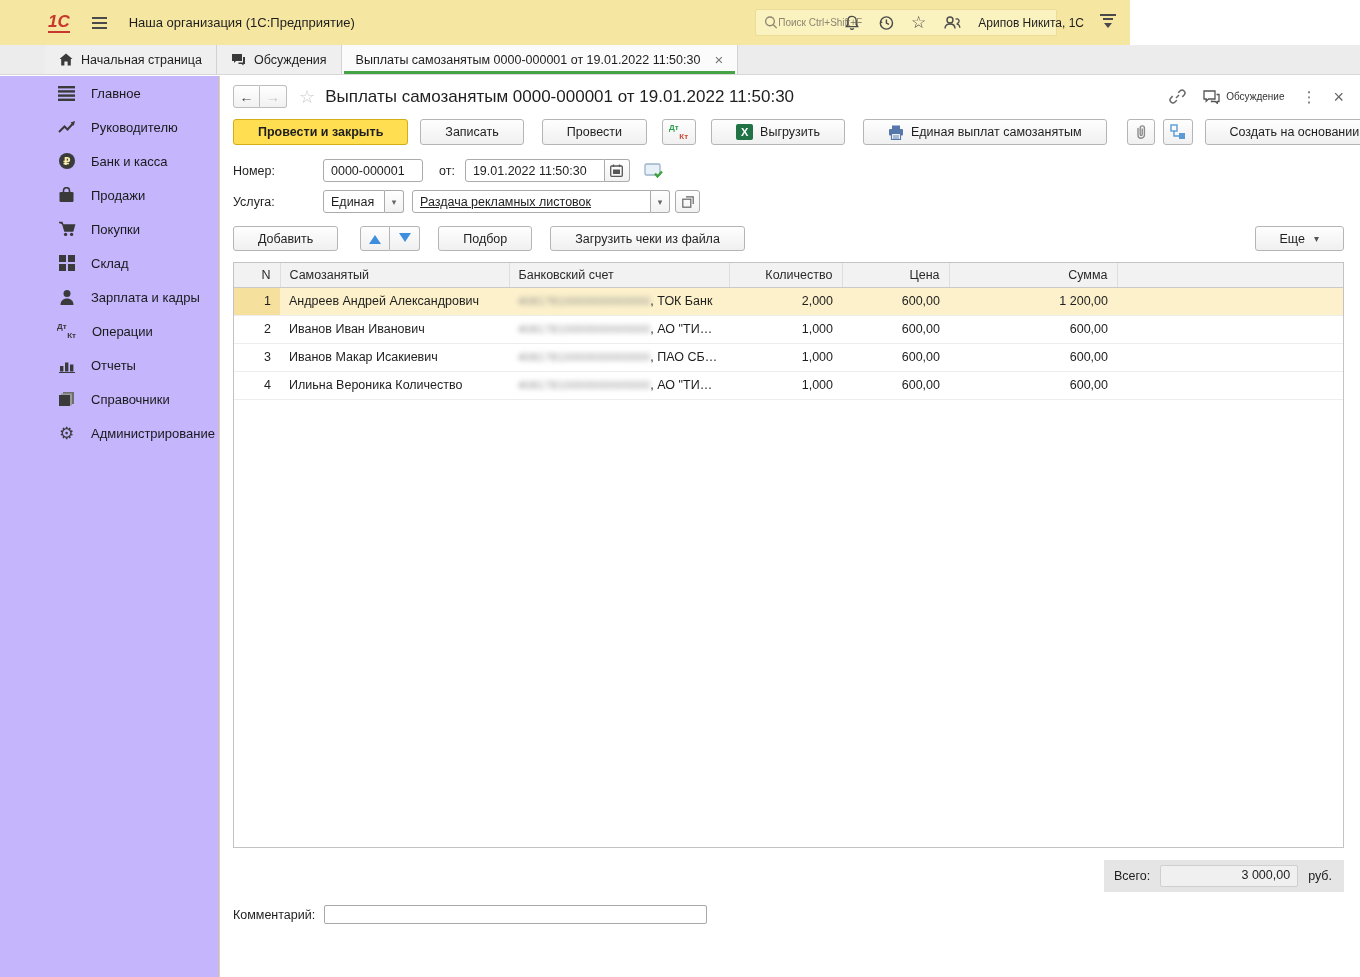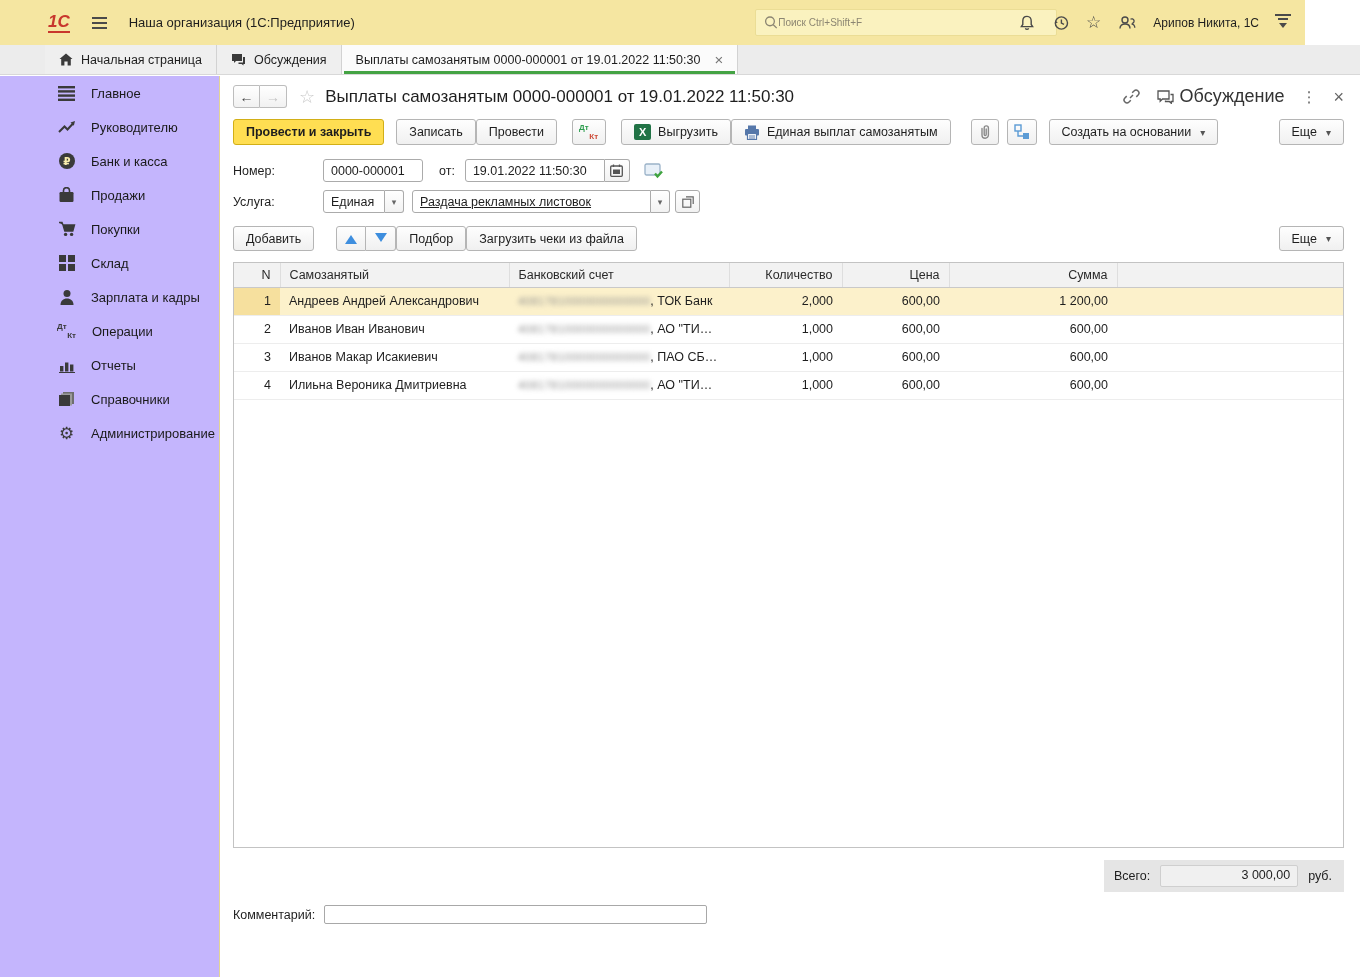--- a/index.html
+++ b/index.html
@@ -1,20 +1,20 @@
 <!DOCTYPE html>
 <html><head>
 <meta charset="utf-8">
 <style>
   * { margin:0; padding:0; box-sizing:border-box; }
   html,body { width:1360px; height:977px; overflow:hidden; }
   body { font-family:"Liberation Sans", sans-serif; font-size:12.5px; color:#222; background:#fff; position:relative; }
 
   
-  .topbar { position:absolute; left:0; top:0; width:1305px; height:45px; background:#F5E6A1; display:flex; align-items:center; }
+  .topbar { position:absolute; left:0; top:0; width:1130px; height:45px; background:#F5E6A1; display:flex; align-items:center; }
   .logo { margin-left:48px; font-weight:700; font-style:italic; font-size:17px; color:#C8372D; border-bottom:2px solid #C8372D; line-height:1; padding-bottom:1px; cursor:pointer; }
   .burger { margin-left:22px; cursor:pointer; display:inline-flex; flex-direction:column; gap:3px; }
   .burger i { display:block; width:15px; height:2px; background:#4A4A4A; }
   .app-title { margin-left:22px; font-size:13px; color:#1E1E1E; }
   .search { position:absolute; left:755px; top:9px; width:302px; height:27px; background:#FAF2BF; border:1px solid #EBDD95; border-radius:2px; display:flex; align-items:center; padding:0 8px; }
   .search input { border:none; outline:none; background:transparent; font-size:10px; color:#333; width:100%; font-family:"Liberation Sans",sans-serif; }
   .search input::placeholder { color:#8C8672; }
   .top-icons { position:absolute; right:14px; top:0; height:45px; display:flex; align-items:center; gap:16px; }
   .tool-ic { cursor:pointer; display:inline-flex; align-items:center; color:#4A4A4A; }
   .glyph-star { font-size:17px; color:#4A4A4A; line-height:1; }
@@ -50,29 +50,29 @@
   .doc-header { display:flex; align-items:center; padding:9px 16px 4px 12px; }
   .navbtns { display:flex; }
   .navbtn { width:27px; height:23px; border:1px solid #BDBDBD; background:linear-gradient(#FFF,#F1F1F1); display:flex; align-items:center; justify-content:center; font-size:14px; cursor:pointer; }
   .navbtn.back { border-radius:3px 0 0 3px; color:#444; }
   .navbtn.fwd { border-radius:0 3px 3px 0; border-left:none; color:#C4C4C4; }
   .fav-star { font-size:18px; color:#C9C9C9; margin:0 10px 0 12px; cursor:pointer; line-height:1; }
   .doc-title { font-size:17px; color:#1E1E1E; }
   .hdr-right { margin-left:auto; display:flex; align-items:center; gap:17px; color:#555; }
   .hdr-right .kebab { font-size:15px; color:#666; cursor:pointer; }
   .hdr-right .winclose { font-size:18px; color:#666; cursor:pointer; line-height:1; }
-  .disc { display:flex; align-items:center; gap:6px; font-size:18px; color:#333; cursor:pointer; }
+  .disc { display:flex; align-items:center; gap:6px; font-size:10px; color:#333; cursor:pointer; }
 
   
   .doc-toolbar { display:flex; align-items:center; padding:7px 16px 8px 12px; }
-  .btn { height:26px; padding:0 12px; background:linear-gradient(#FEFEFE,#F0F0F0); border:1px solid #B5B5B5; border-radius:3px; font-size:12.5px; color:#1E1E1E; display:inline-flex; align-items:center; gap:7px; cursor:pointer; white-space:nowrap; }
+  .btn { height:26px; padding:0 24px; background:linear-gradient(#FEFEFE,#F0F0F0); border:1px solid #B5B5B5; border-radius:3px; font-size:12.5px; color:#1E1E1E; display:inline-flex; align-items:center; gap:7px; cursor:pointer; white-space:nowrap; }
   .btn-primary { background:#FFDE52; border-color:#D2AF17; font-weight:700; }
   .btn-sq { padding:0 6px; }
   .caret::after { content:"▾"; font-size:10px; color:#555; margin-left:2px; }
-  .ml12{margin-left:12px;} .ml15{margin-left:15px;} .ml18{} .ml20{margin-left:20px;} .ml8{margin-left:8px;}
+  .ml12{margin-left:12px;} .ml15{margin-left:15px;} .ml18{margin-left:18px;} .ml20{margin-left:20px;} .ml8{margin-left:8px;}
   .push-right{margin-left:auto;}
   .xls-ic { width:17px; height:16px; background:#217346; border-radius:2px; color:#FFF; font-size:11px; font-weight:700; display:inline-flex; align-items:center; justify-content:center; }
 
   
   .fields { padding:2px 12px 0 12px; }
   .frow { display:flex; align-items:center; height:31px; }
   .flabel { width:90px; color:#1E1E1E; }
   .tinput { height:23px; border:1px solid #ABABAB; border-radius:3px; padding:0 7px; font-size:12.5px; font-family:"Liberation Sans",sans-serif; color:#1E1E1E; outline:none; background:#FFF; }
   .inp-number { width:100px; }
   .lbl-ot { margin:0 10px 0 16px; }
@@ -480,21 +480,21 @@
       <td class="ar">3</td>
       <td>Иванов Макар Исакиевич</td>
       <td><span class="blurred">40817810000000000000</span><span>, ПАО СБЕ…</span></td>
       <td class="ar">1,000</td>
       <td class="ar">600,00</td>
       <td class="ar">600,00</td>
       <td></td>
     </tr>
           <tr>
       <td class="ar">4</td>
-      <td>Илиьна Вероника Дмитриевна</td>
+      <td>Илиьна Вероника Количество</td>
       <td><span class="blurred">40817810000000000000</span><span>, АО "ТИН…</span></td>
       <td class="ar">1,000</td>
       <td class="ar">600,00</td>
       <td class="ar">600,00</td>
       <td></td>
     </tr>
         </tbody>
     </table>
   </div>
 

